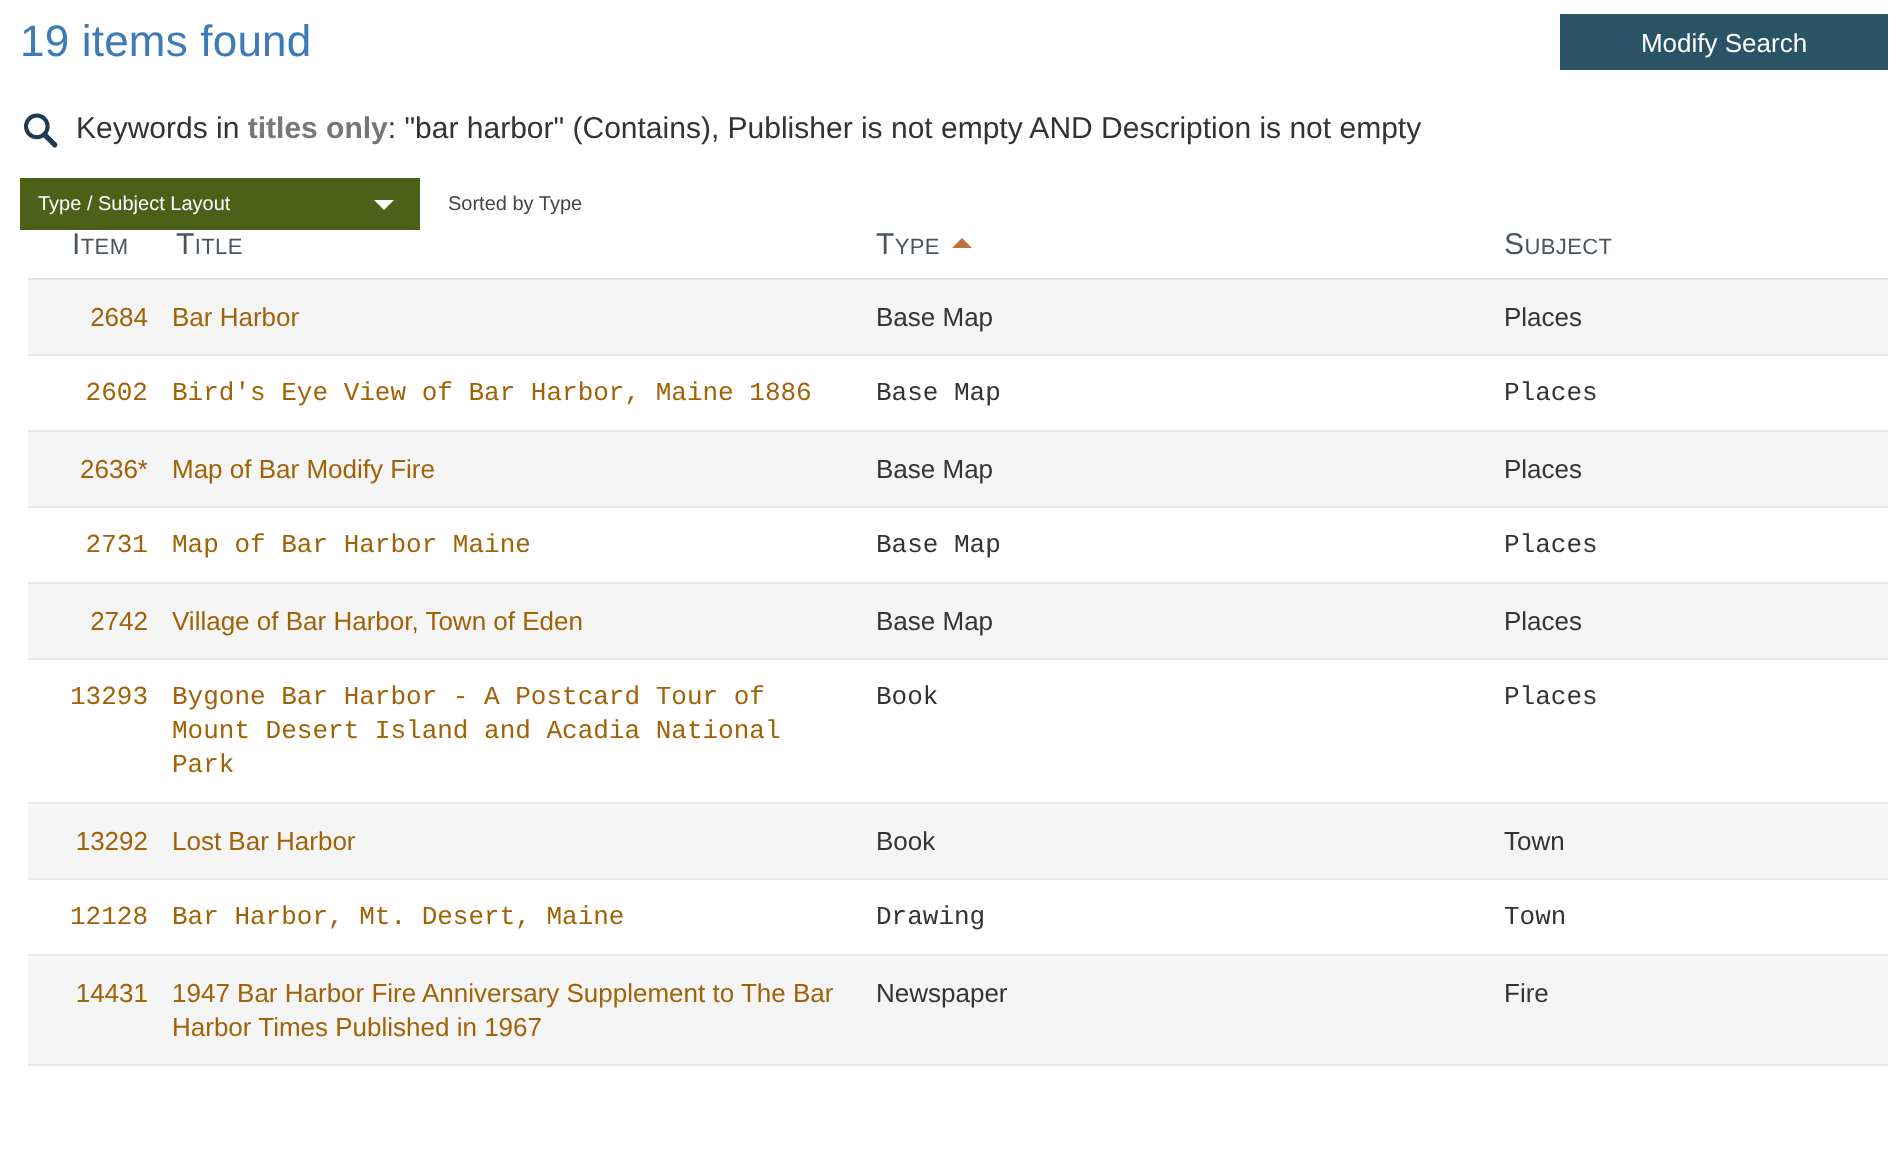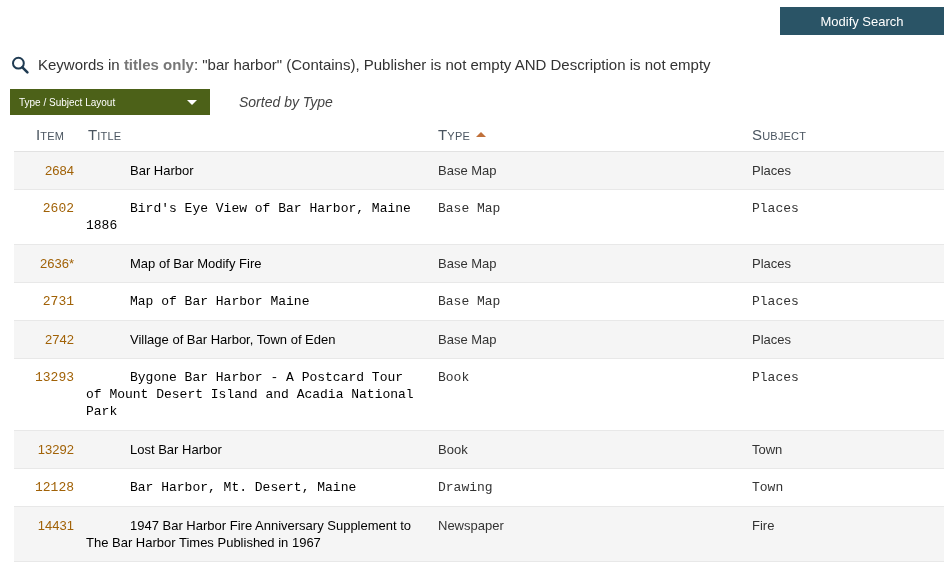--- a/index.html
+++ b/index.html
@@ -84,31 +84,30 @@
   .layout-select .sel-label { flex: 1; white-space: nowrap; }
   .caret-down {
     width: 0; height: 0;
     border-left: 5px solid transparent;
     border-right: 5px solid transparent;
     border-top: 5px solid #ffffff;
     margin-left: 4px;
     margin-right: 4px;
   }
   .sorted-by {
-    margin-left: 29px;
-    font-size: 14px;
+    margin-left: 14px;
+    font-size: 10px;
     color: #444444;
     white-space: nowrap;
-    font-style: italic;
   }
 
   
   .results-table {
     position: absolute;
-    left: 14px; top: 126px;
+    left: 14px; top: 114px;
     width: 930px;
     border-collapse: collapse;
     table-layout: fixed;
   }
   .results-table th {
     text-align: left;
     font-variant: small-caps;
     font-weight: normal;
     font-size: 15px;
     color: #4a5560;
@@ -135,24 +134,23 @@
 
   th.col-item { padding-left: 22px; }
   td.cell-item {
     text-align: right;
     padding-right: 12px;
     color: #a16207;
     white-space: nowrap;
   }
   td.cell-title { padding-left: 0; padding-right: 12px; }
   td.cell-title a {
-    color: #000000;
+    color: #a16207;
     text-decoration: none;
     cursor: pointer;
-    margin-left: 44px;
   }
   th.col-title { padding-left: 2px; }
   td.cell-type { color: #333333; }
   td.cell-subject { color: #333333; }
 
   .sort-asc {
     display: inline-block;
     width: 0; height: 0;
     border-left: 5px solid transparent;
     border-right: 5px solid transparent;
@@ -161,20 +159,21 @@
     position: relative;
     top: -3px;
   }
 </style>
 </head>
 <body>
 
 <div class="page">
 
   <div class="results-head">
+    <div class="items-found">19 items found</div>
     <div class="modify-search">Modify Search</div>
   </div>
 
   <div class="criteria-row">
     <span class="search-icon">
       <svg viewBox="0 0 20 20" width="20" height="20" aria-hidden="true">
         <circle cx="8.4" cy="8.2" r="5.4" fill="none" stroke="#1f3b52" stroke-width="2"></circle>
         <line x1="12.4" y1="12.4" x2="17.4" y2="17.4" stroke="#1f3b52" stroke-width="2.6" stroke-linecap="round"></line>
       </svg>
     </span>

